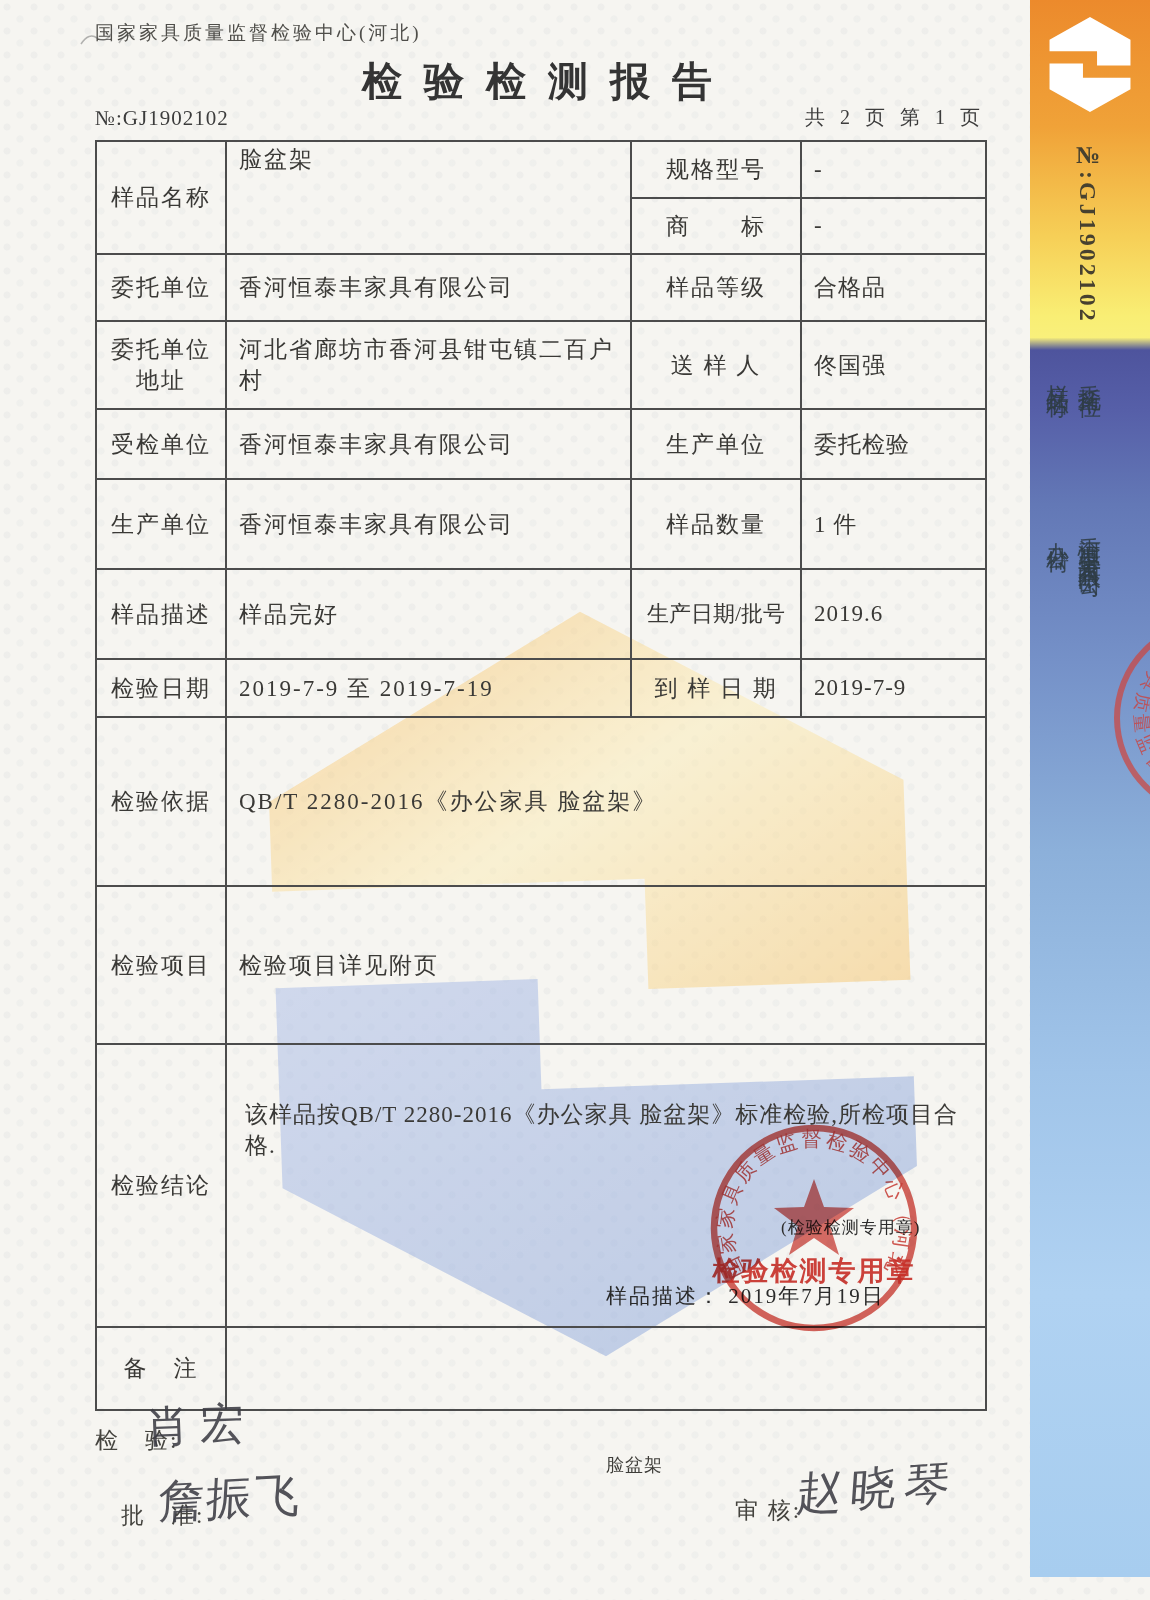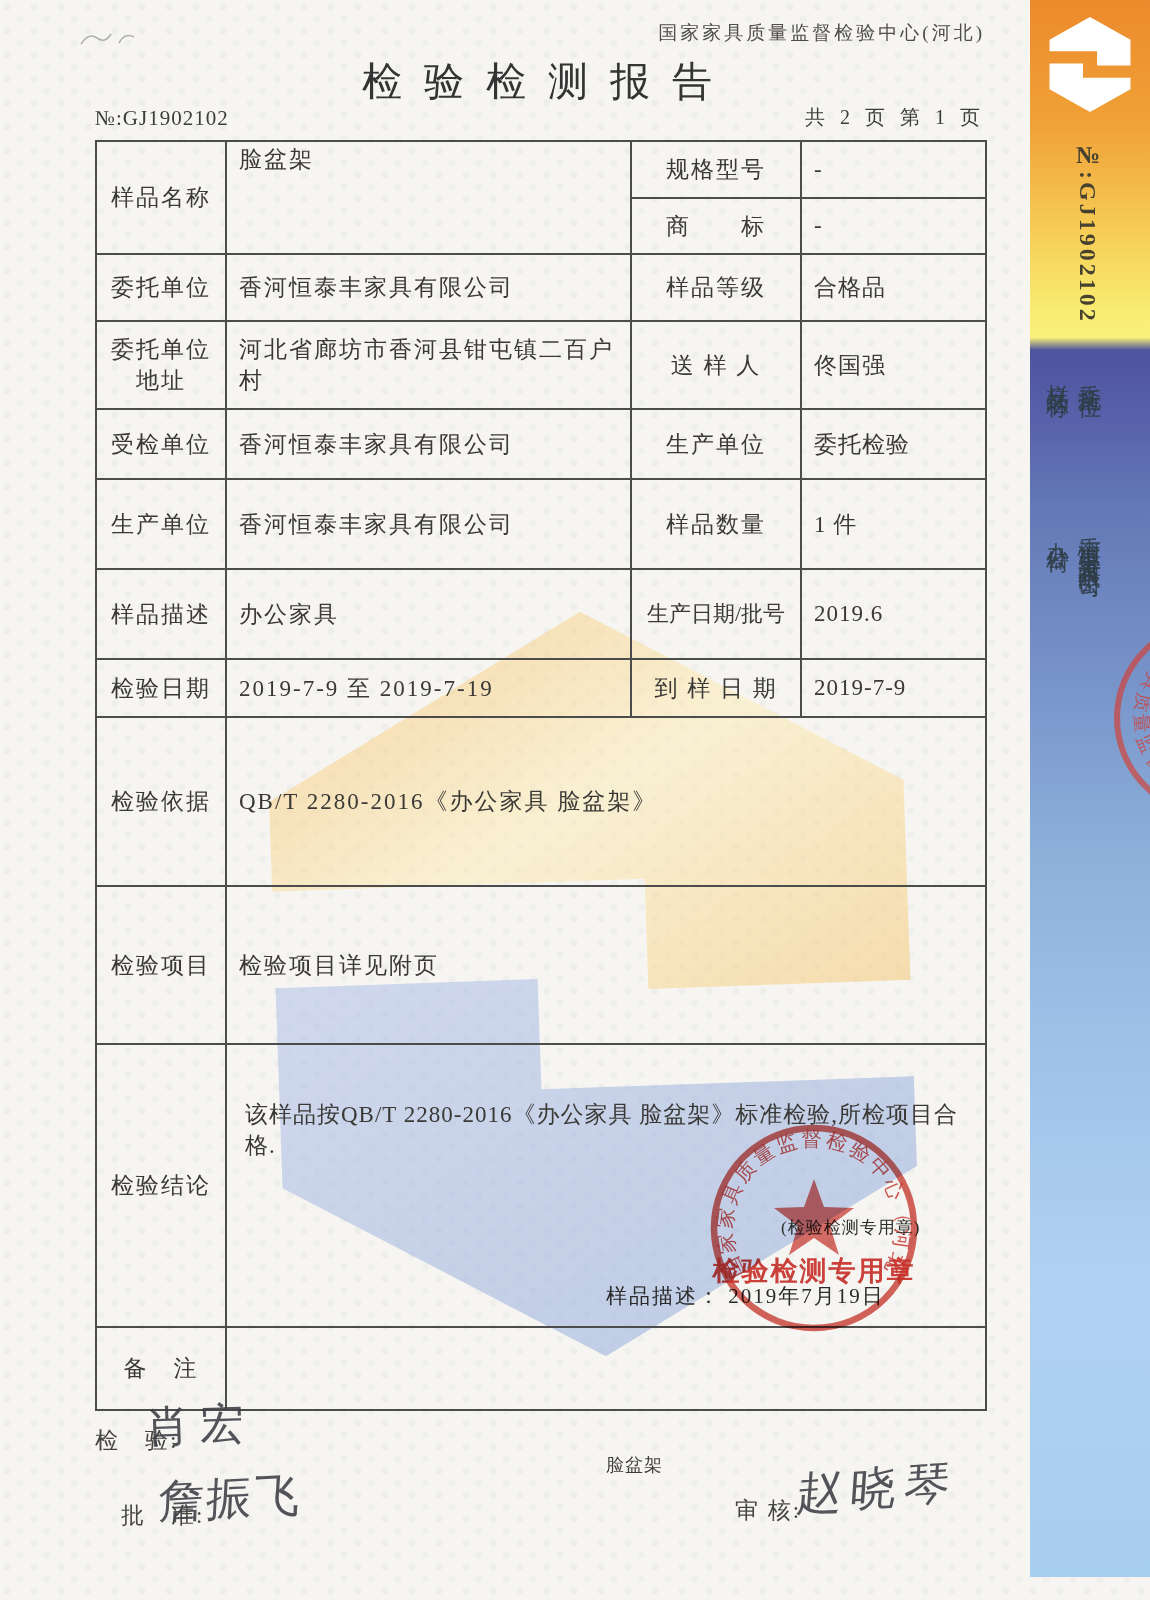--- a/index.html
+++ b/index.html
@@ -13,24 +13,24 @@
   
   .page::before{
     content:"";position:absolute;inset:0;z-index:0;pointer-events:none;
     background-image:
       radial-gradient(circle at 7px 7px, rgba(130,140,160,0.07) 3px, transparent 4px),
       radial-gradient(circle at 20px 19px, rgba(130,140,160,0.055) 3px, transparent 4px);
     background-size:27px 24px;
   }
   .wm{position:absolute;left:248px;top:604px;width:690px;height:760px;z-index:1;opacity:.62;transform:rotate(-2deg);}
   
-  .org-line{position:absolute;left:95px;top:20px;width:890px;text-align:right;
+  .org-line{position:absolute;left:95px;top:20px;width:890px;text-align:left;
     font-size:19px;letter-spacing:3px;color:#4f4e4a;z-index:2;}
   .title{position:absolute;left:95px;top:54px;width:890px;text-align:center;
-    font-size:40px;font-weight:normal;letter-spacing:6px;color:#343434;z-index:2;}
+    font-size:40px;font-weight:bold;letter-spacing:6px;color:#343434;z-index:2;}
   .report-no{position:absolute;left:95px;top:106px;font-size:21px;color:#3c3c3c;letter-spacing:1px;z-index:2;}
   .page-info{position:absolute;left:95px;top:104px;width:890px;text-align:right;
     font-size:20px;letter-spacing:5px;color:#3c3c3c;z-index:2;}
   .pen-mark{position:absolute;left:78px;top:22px;z-index:2;opacity:.55;}
   
   table.report{
     position:absolute;left:95px;top:140px;width:890px;z-index:2;
     border-collapse:collapse;table-layout:fixed;
     font-size:23px;color:#3a3936;
   }
@@ -144,21 +144,21 @@
       <td class="val2">委托检验</td>
     </tr>
     <tr style="height:90px">
       <td class="lab">生产单位</td>
       <td class="val">香河恒泰丰家具有限公司</td>
       <td class="lab">样品数量</td>
       <td class="val2">1 件</td>
     </tr>
     <tr style="height:90px">
       <td class="lab">样品描述</td>
-      <td class="val">办公家具</td>
+      <td class="val">样品完好</td>
       <td class="lab" style="letter-spacing:0;font-size:22px">生产日期/批号</td>
       <td class="val2">2019.6</td>
     </tr>
     <tr style="height:58px">
       <td class="lab">检验日期</td>
       <td class="val">2019-7-9 至 2019-7-19</td>
       <td class="lab">到 样 日 期</td>
       <td class="val2">2019-7-9</td>
     </tr>
     <tr style="height:169px">

